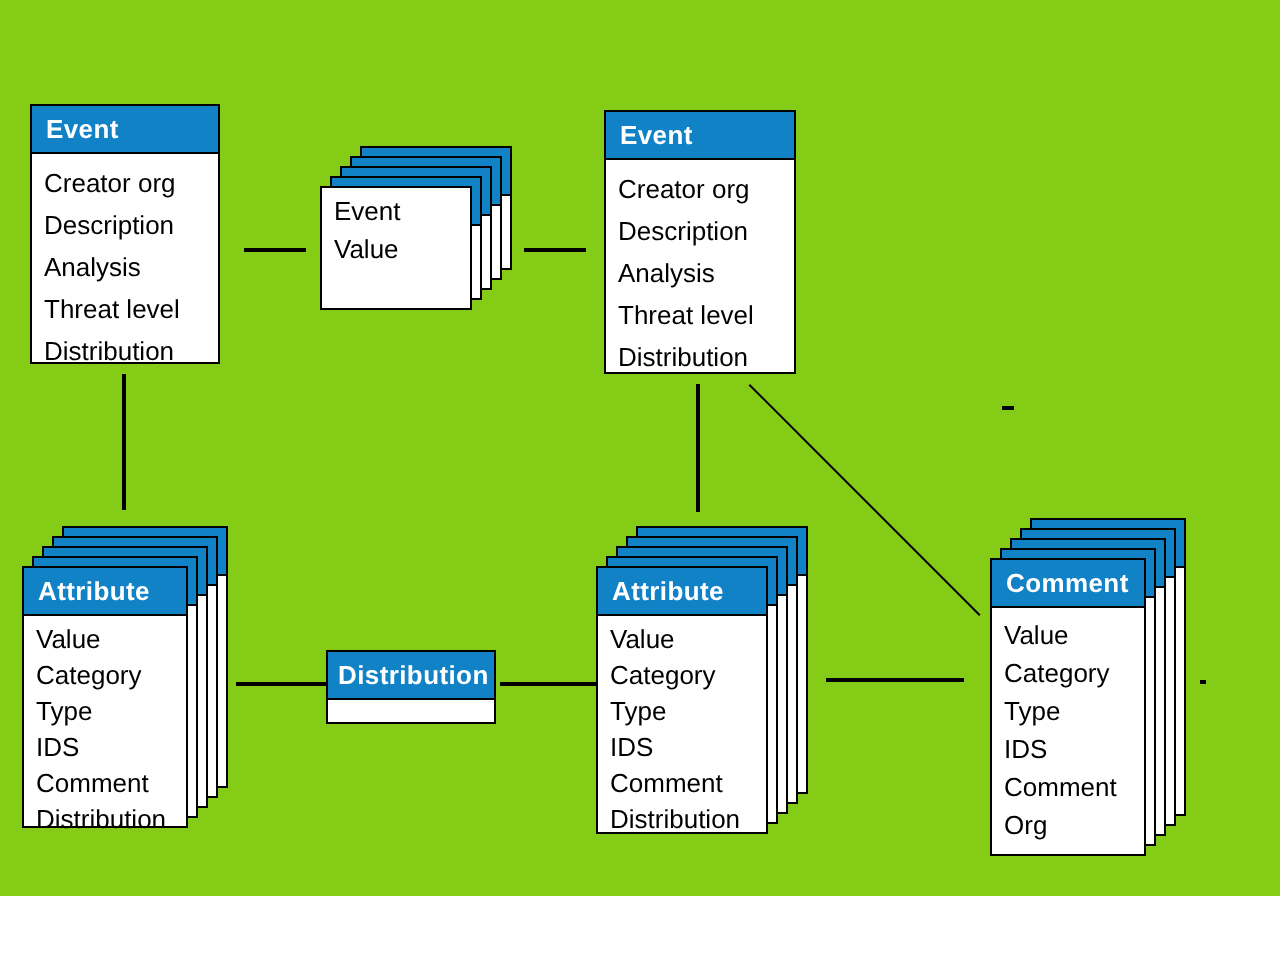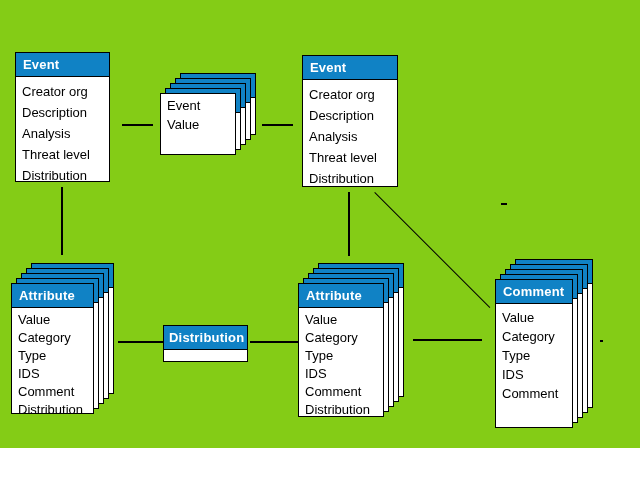--- a/index.html
+++ b/index.html
@@ -166,17 +166,18 @@
         <div class="hd"></div>
       </div>
     <div class="card front">
       <div class="hd">Comment</div>
       <div class="bd lh19" style="padding-top:4px;">
         <div class="row">Value</div>
         <div class="row">Category</div>
         <div class="row">Type</div>
         <div class="row">IDS</div>
         <div class="row">Comment</div>
+        <div class="row">Org</div>
       </div>
     </div>
   </div>
 
 </div>
 
 </body></html>

